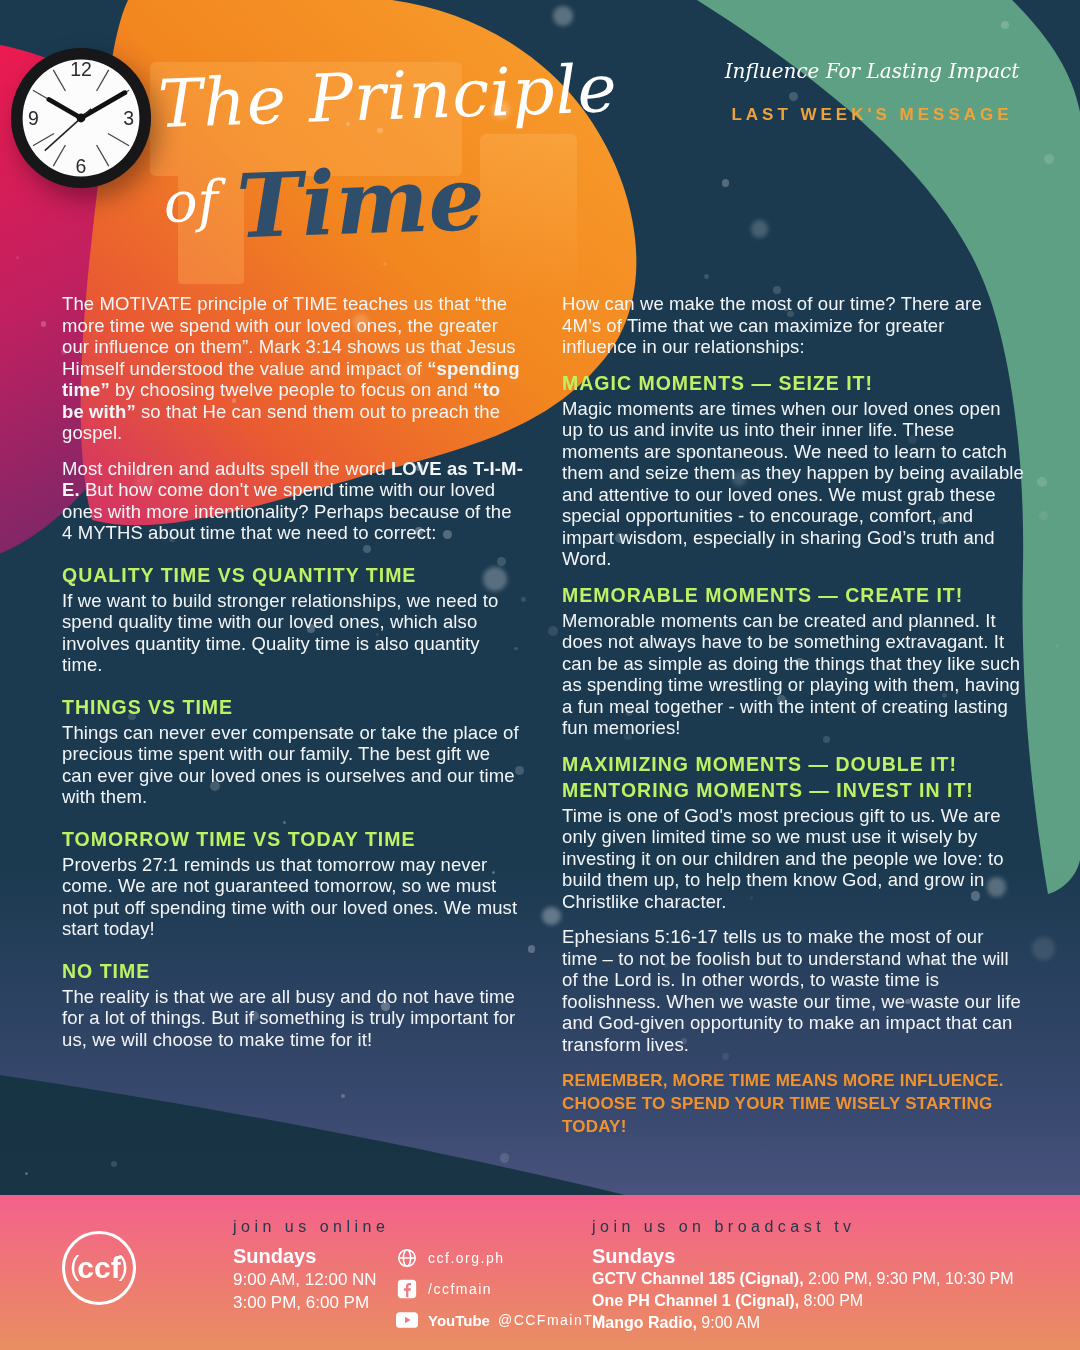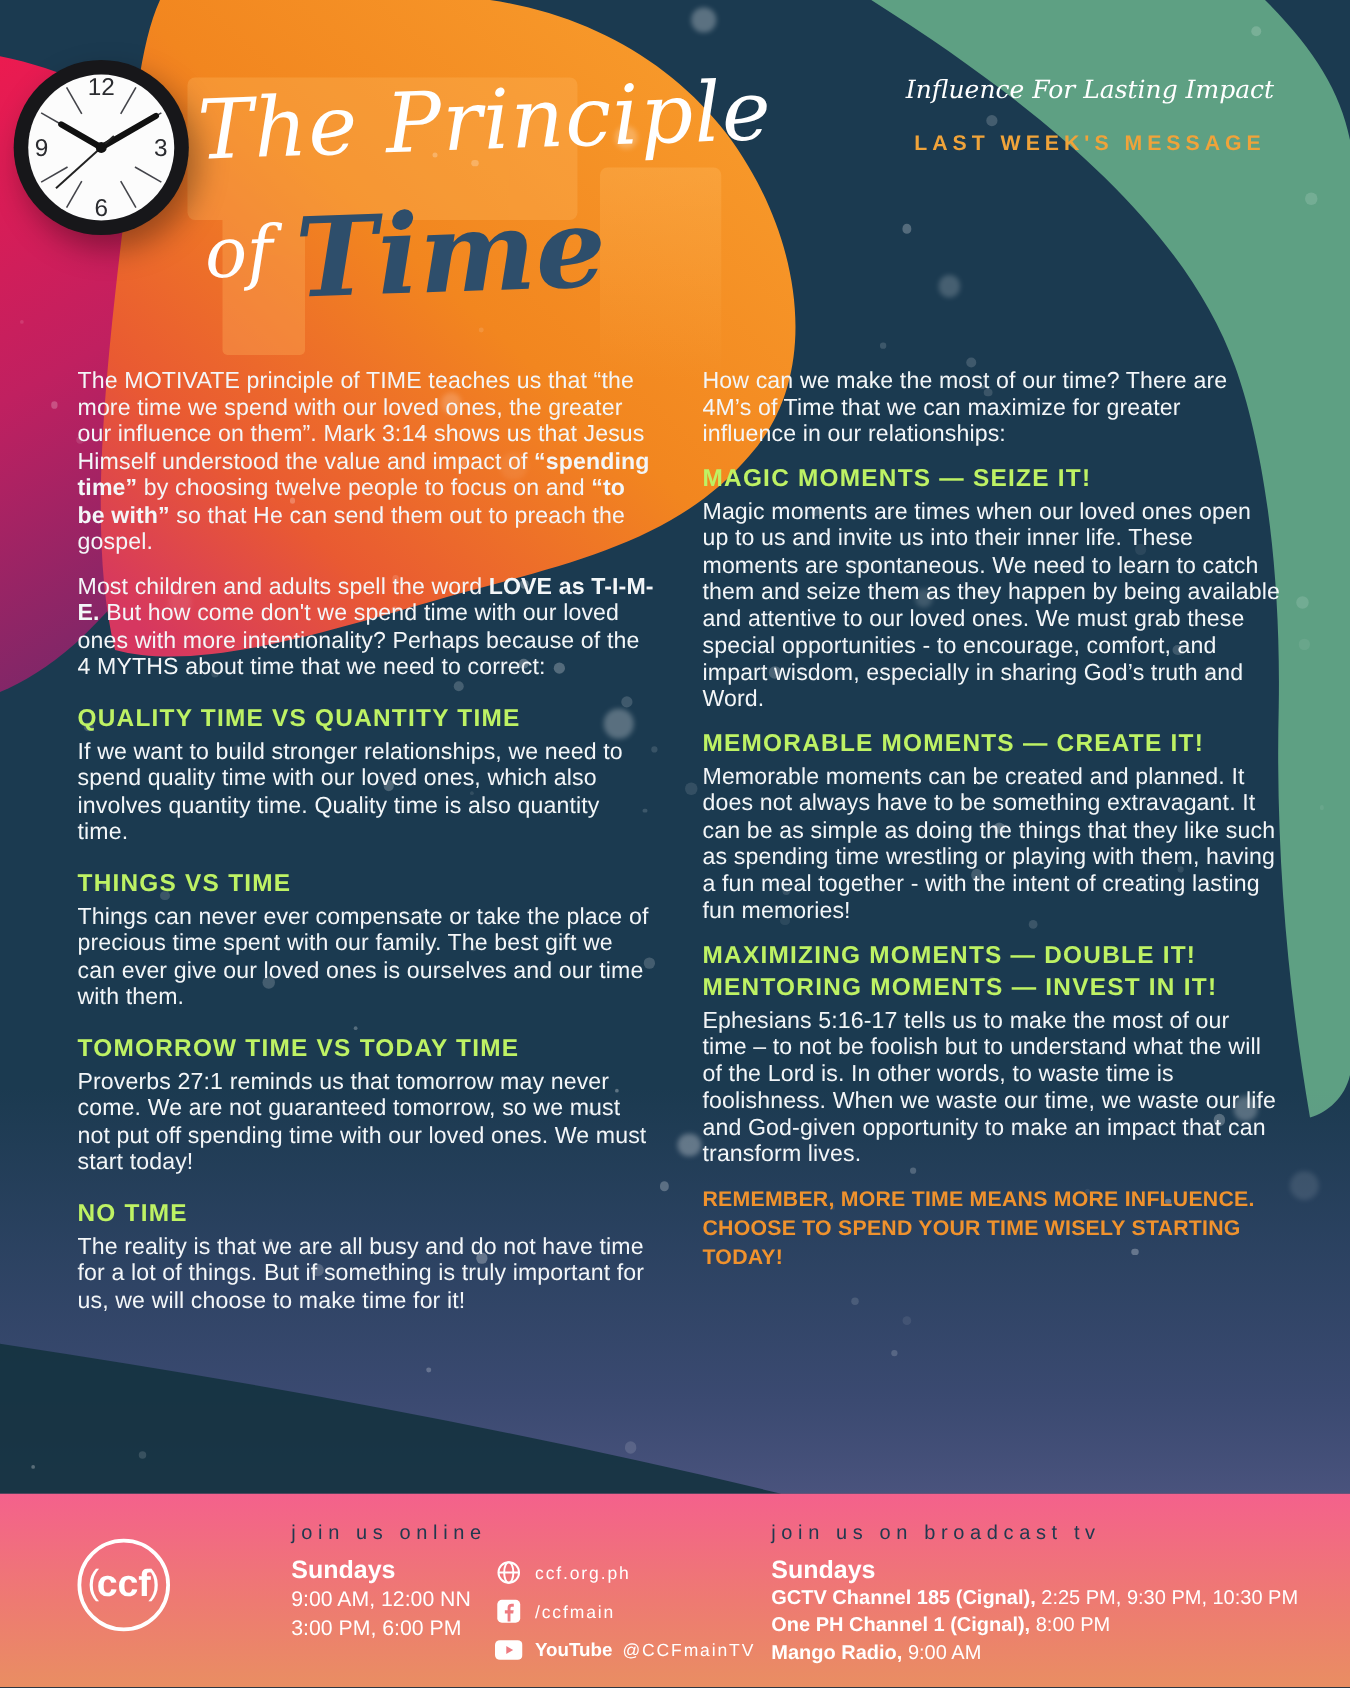--- a/index.html
+++ b/index.html
@@ -41,21 +41,21 @@
 
   
   .footer{position:absolute;left:0;top:1195px;width:1080px;height:155px;
           background:linear-gradient(180deg,#F4618C 0%,#EE7A72 55%,#E98E62 100%);}
   .ccf{position:absolute;left:62px;top:36px;width:68px;height:68px;border:3px solid #fff;
        border-radius:50%;display:flex;align-items:center;justify-content:center;
        color:#fff;font-size:30px;font-weight:bold;letter-spacing:0;}
   .ccf .paren{font-weight:normal;font-size:28px;margin:0 -2px;transform:translateY(-2px);}
   .f-head{font-size:16px;font-weight:normal;letter-spacing:4.5px;color:#21394F;}
   .f-online{position:absolute;left:233px;top:23px;}
-  .f-broadcast{position:absolute;left:617px;top:23px;}
+  .f-broadcast{position:absolute;left:592px;top:23px;}
   .f-day{margin-top:9px;font-size:20px;font-weight:bold;color:#fff;}
   .f-time{font-size:17px;color:#fff;line-height:23px;}
   .f-links{position:absolute;left:396px;top:52px;}
   .f-link{display:flex;align-items:center;margin-bottom:9px;color:#fff;}
   .f-link .ic{width:22px;height:22px;margin-right:10px;display:inline-flex;}
   .f-link .ic svg{width:100%;height:100%;}
   .f-link .lb{font-size:14px;letter-spacing:1.5px;}
   .yt-word{font-size:15px;font-weight:bold;margin-right:8px;letter-spacing:0;}
   .f-line{font-size:16px;color:#fff;line-height:22px;white-space:nowrap;}
   .f-line .b{font-weight:bold;}
@@ -244,20 +244,21 @@
       <p class="para"><span>The reality is that we are all busy and do not have time for a lot of things. But if something is truly important for us, we will choose to make time for it!</span></p>
     </div>
   <div class="col col-right" id="col-right">
       <p class="para"><span>How can we make the most of our time? There are 4M’s of Time that we can maximize for greater influence in our relationships:</span></p>
       <div class="sec-h">MAGIC MOMENTS — SEIZE IT!</div>
       <p class="para"><span>Magic moments are times when our loved ones open up to us and invite us into their inner life. These moments are spontaneous. We need to learn to catch them and seize them as they happen by being available and attentive to our loved ones. We must grab these special opportunities - to encourage, comfort, and impart wisdom, especially in sharing God’s truth and Word.</span></p>
       <div class="sec-h">MEMORABLE MOMENTS — CREATE IT!</div>
       <p class="para"><span>Memorable moments can be created and planned. It does not always have to be something extravagant. It can be as simple as doing the things that they like such as spending time wrestling or playing with them, having a fun meal together - with the intent of creating lasting fun memories!</span></p>
       <div class="sec-h">MAXIMIZING MOMENTS — DOUBLE IT!</div>
       <div class="sec-h">MENTORING MOMENTS — INVEST IN IT!</div>
+      <p class="para"><span>Time is one of God's most precious gift to us. We are only given limited time so we must use it wisely by investing it on our children and the people we love: to build them up, to help them know God, and grow in Christlike character.</span></p>
       <p class="para"><span>Ephesians 5:16-17 tells us to make the most of our time – to not be foolish but to understand what the will of the Lord is. In other words, to waste time is foolishness. When we waste our time, we waste our life and God-given opportunity to make an impact that can transform lives.</span></p>
       <div class="callout">REMEMBER, MORE TIME MEANS MORE INFLUENCE. CHOOSE TO SPEND YOUR TIME WISELY STARTING TODAY!</div>
     </div>
 
   <div class="footer">
     <div class="ccf">
       <span class="paren">(</span>
         <span>ccf</span>
         <span class="paren">)</span>
     </div>
@@ -298,19 +299,19 @@
           </span>
           <span class="yt-word">YouTube</span>
           <span class="lb">@CCFmainTV</span>
         </div>
       </div>
 
     <div class="f-broadcast">
       <div class="f-head">join us on broadcast tv</div>
       <div class="f-day">Sundays</div>
       <div id="f-lines">
-          <div class="f-line"><span class="b">GCTV Channel 185 (Cignal),</span><span> 2:25 PM, 9:30 PM, 10:30 PM</span></div>
+          <div class="f-line"><span class="b">GCTV Channel 185 (Cignal),</span><span> 2:00 PM, 9:30 PM, 10:30 PM</span></div>
           <div class="f-line"><span class="b">One PH Channel 1 (Cignal),</span><span> 8:00 PM</span></div>
           <div class="f-line"><span class="b">Mango Radio,</span><span> 9:00 AM</span></div>
         </div>
     </div>
   </div>
 </div>
 
 </body></html>

